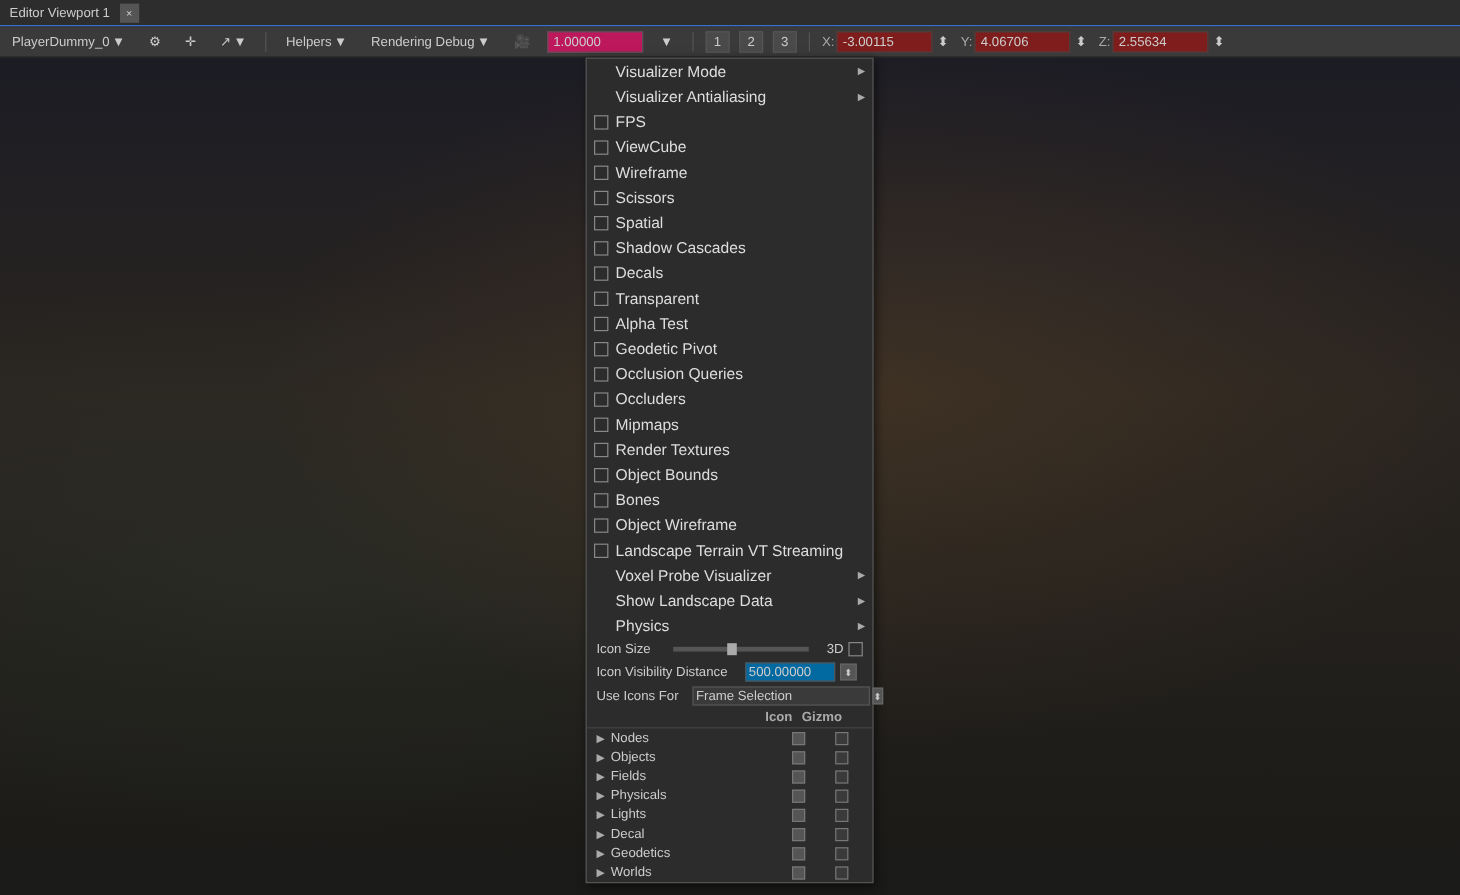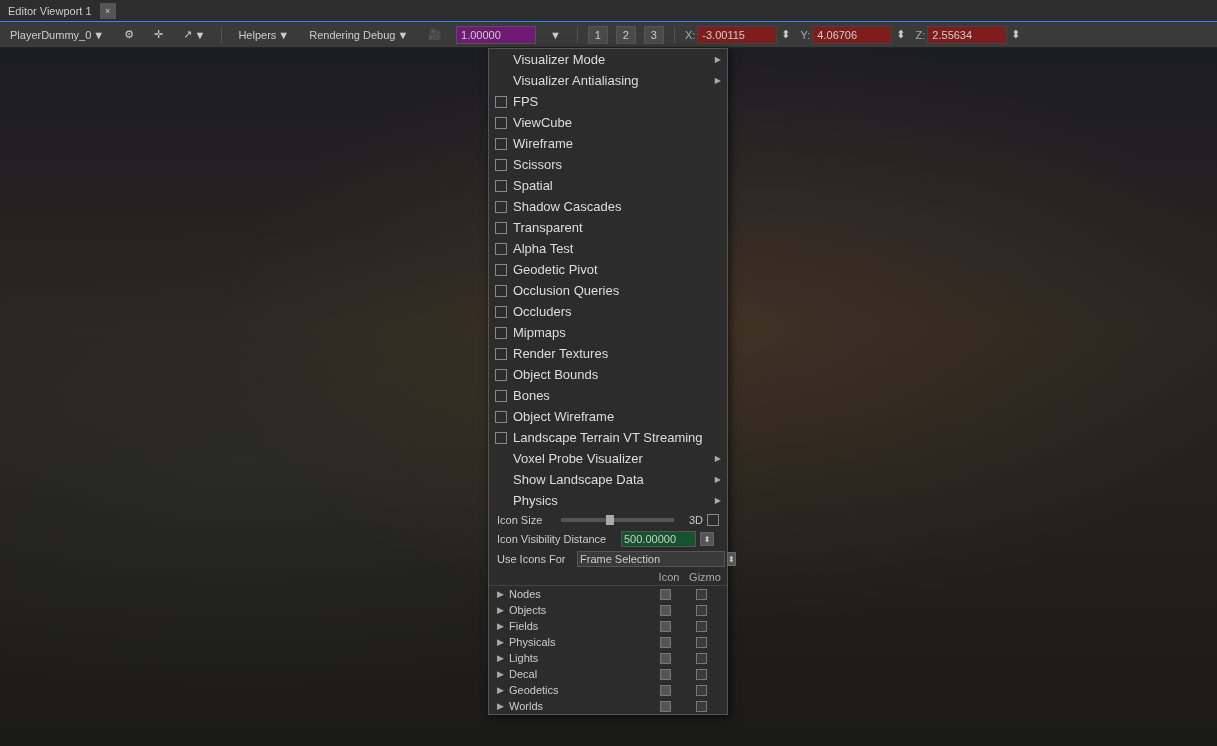--- a/index.html
+++ b/index.html
@@ -72,21 +72,21 @@
       border: none;
       white-space: nowrap;
     }
     .toolbar-sep {
       width: 1px;
       height: 16px;
       background: #555;
       margin: 0 2px;
     }
     .toolbar-input {
-      background: #701a75;
+      background: #be185d;
       border: 1px solid #555;
       color: #ccc;
       font-size: 11px;
       height: 18px;
       padding: 0 4px;
       width: 80px;
     }
     .toolbar-coord {
       display: flex;
       align-items: center;
@@ -222,21 +222,21 @@
     .icon-vis-row {
       display: flex;
       align-items: center;
       padding: 2px 8px;
       gap: 4px;
       color: #ccc;
       font-size: 11px;
     }
     .icon-vis-label { flex: 0 0 120px; font-size: 11px; }
     .icon-vis-input {
-      background: #14532d;
+      background: #0369a1;
       border: 1px solid #555;
       color: #ccc;
       font-size: 11px;
       height: 16px;
       width: 75px;
       padding: 0 2px;
     }
     .icon-vis-btn {
       width: 14px;
       height: 14px;
@@ -273,24 +273,25 @@
       border: 1px solid #666;
       display: flex;
       align-items: center;
       justify-content: center;
       font-size: 8px;
       color: #ccc;
       margin-left: 2px;
     }
     .icon-table-header {
       display: flex;
-      padding: 2px 4px;
+      padding: 2px 24px;
       color: #aaa;
       font-size: 11px;
       border-bottom: 1px solid #444;
+      font-weight: bold;
     }
     .icon-table-header .col-name { flex: 1; }
     .icon-table-header .col-icon { width: 36px; text-align: center; }
     .icon-table-header .col-gizmo { width: 36px; text-align: center; }
 
     .icon-table-row {
       display: flex;
       align-items: center;
       padding: 2px 8px;
       color: #ccc;
@@ -408,20 +409,24 @@
       <div class="menu-item">
         <div class="menu-checkbox"></div>
         <span>Spatial</span>
       </div>
       <div class="menu-item">
         <div class="menu-checkbox"></div>
         <span>Shadow Cascades</span>
       </div>
       <div class="menu-item">
         <div class="menu-checkbox"></div>
+        <span>Decals</span>
+      </div>
+      <div class="menu-item">
+        <div class="menu-checkbox"></div>
         <span>Transparent</span>
       </div>
       <div class="menu-item">
         <div class="menu-checkbox"></div>
         <span>Alpha Test</span>
       </div>
       <div class="menu-item">
         <div class="menu-checkbox"></div>
         <span>Geodetic Pivot</span>
       </div>

